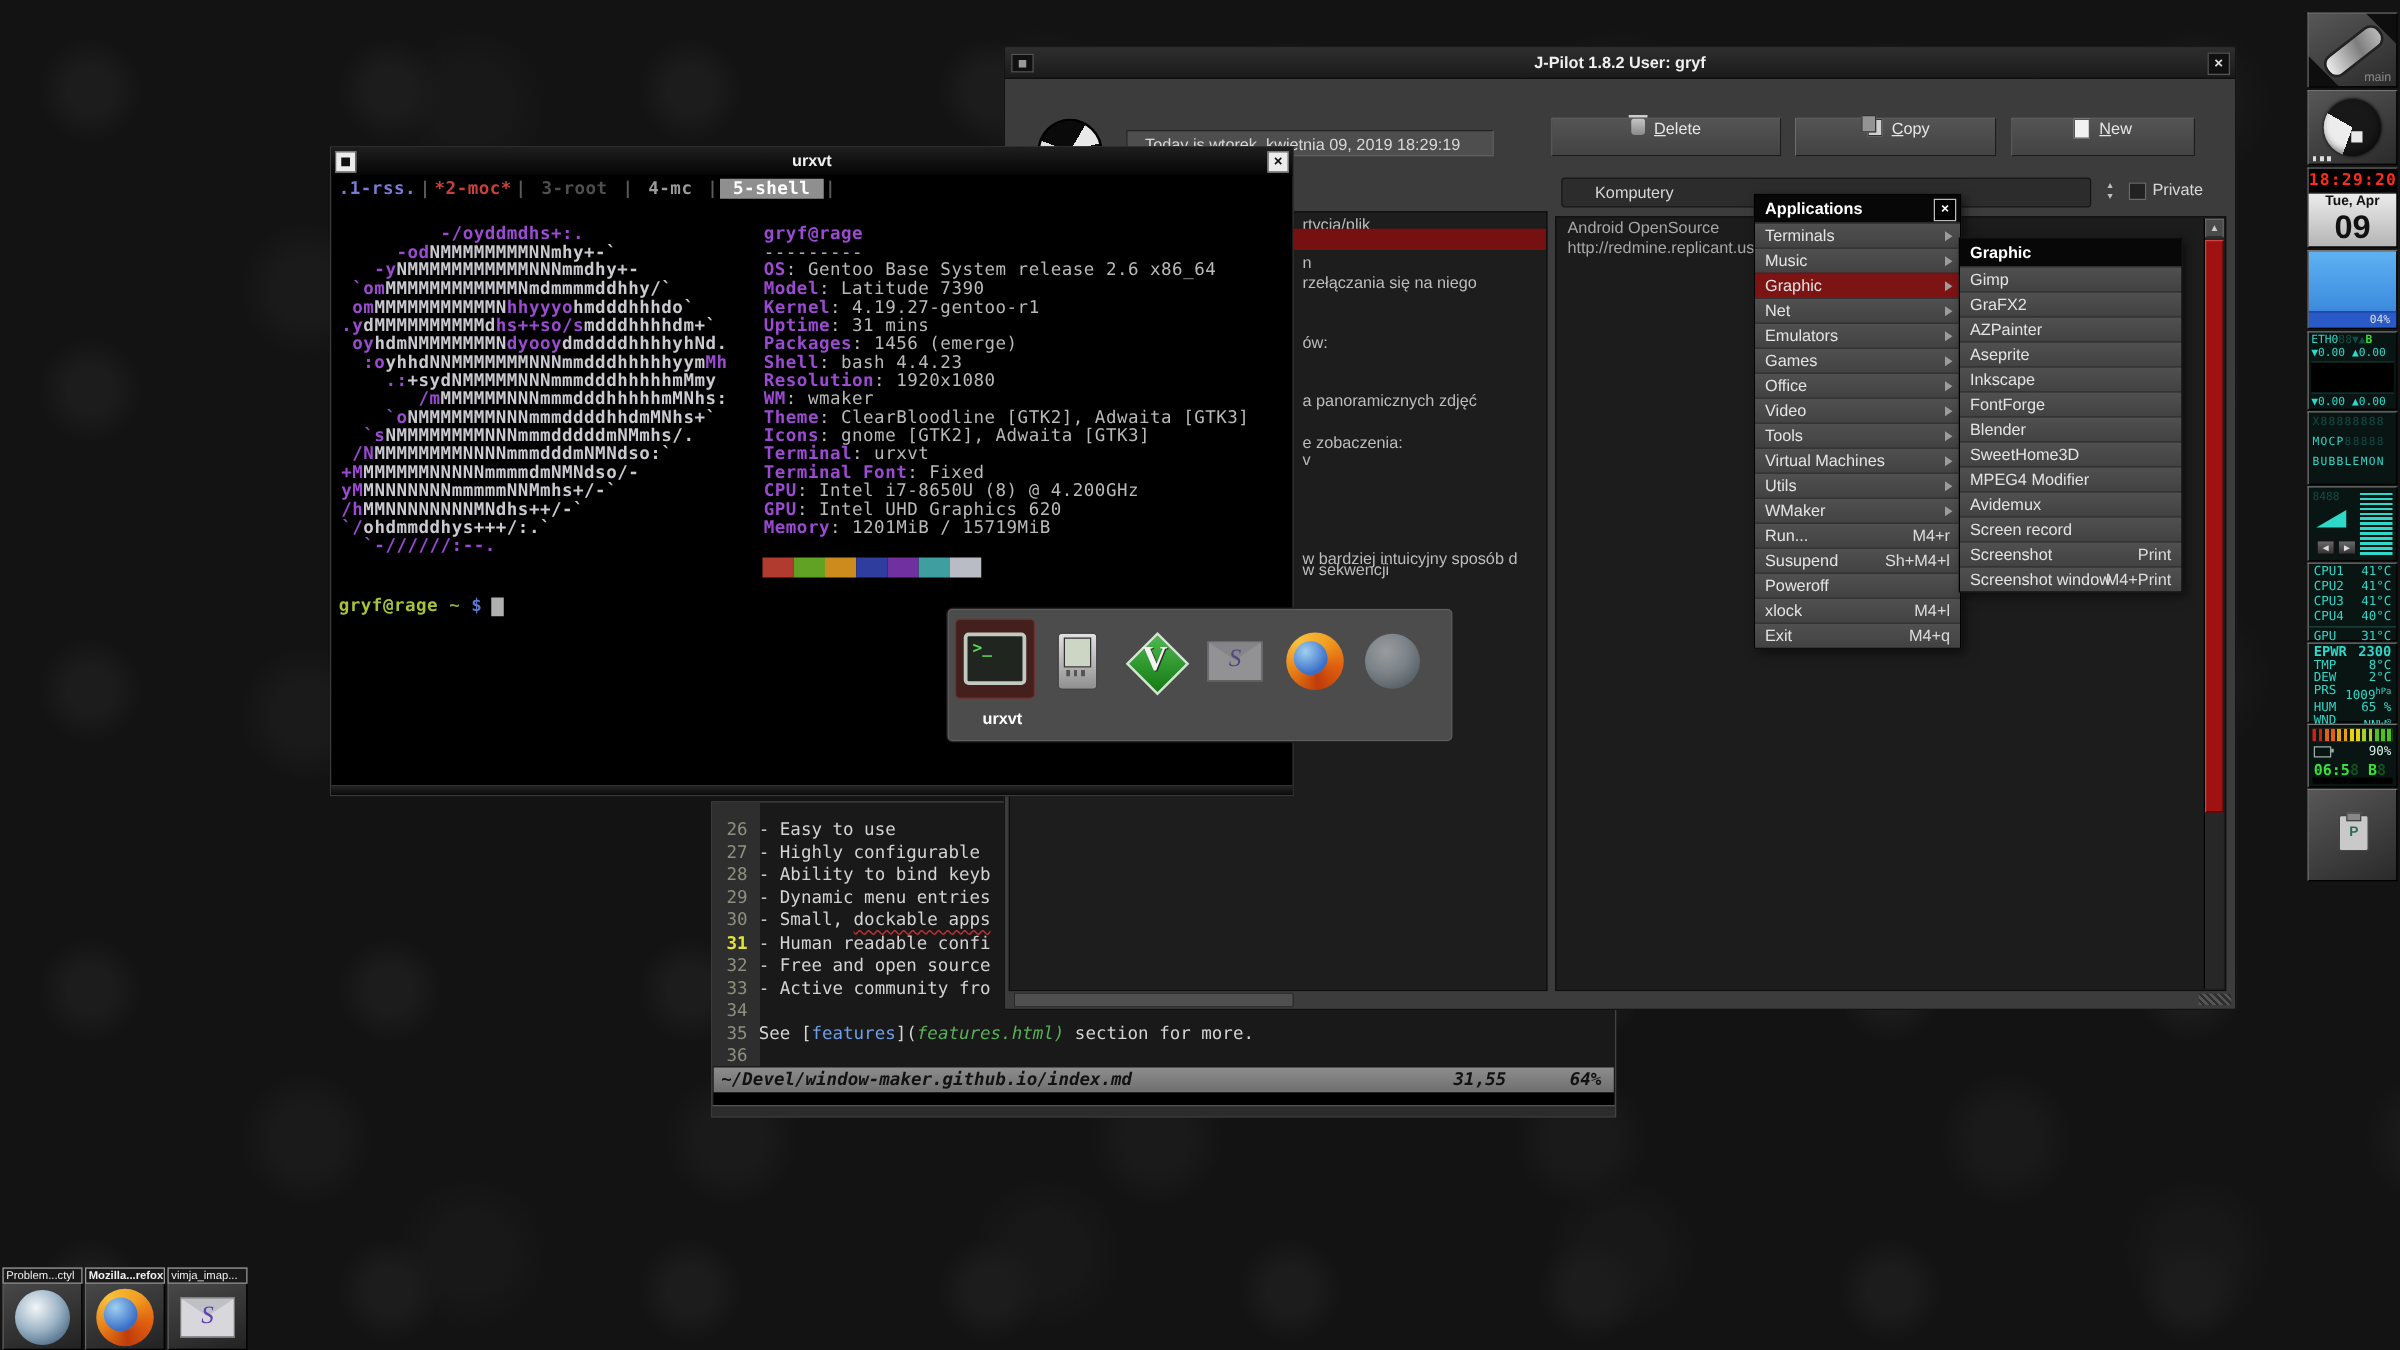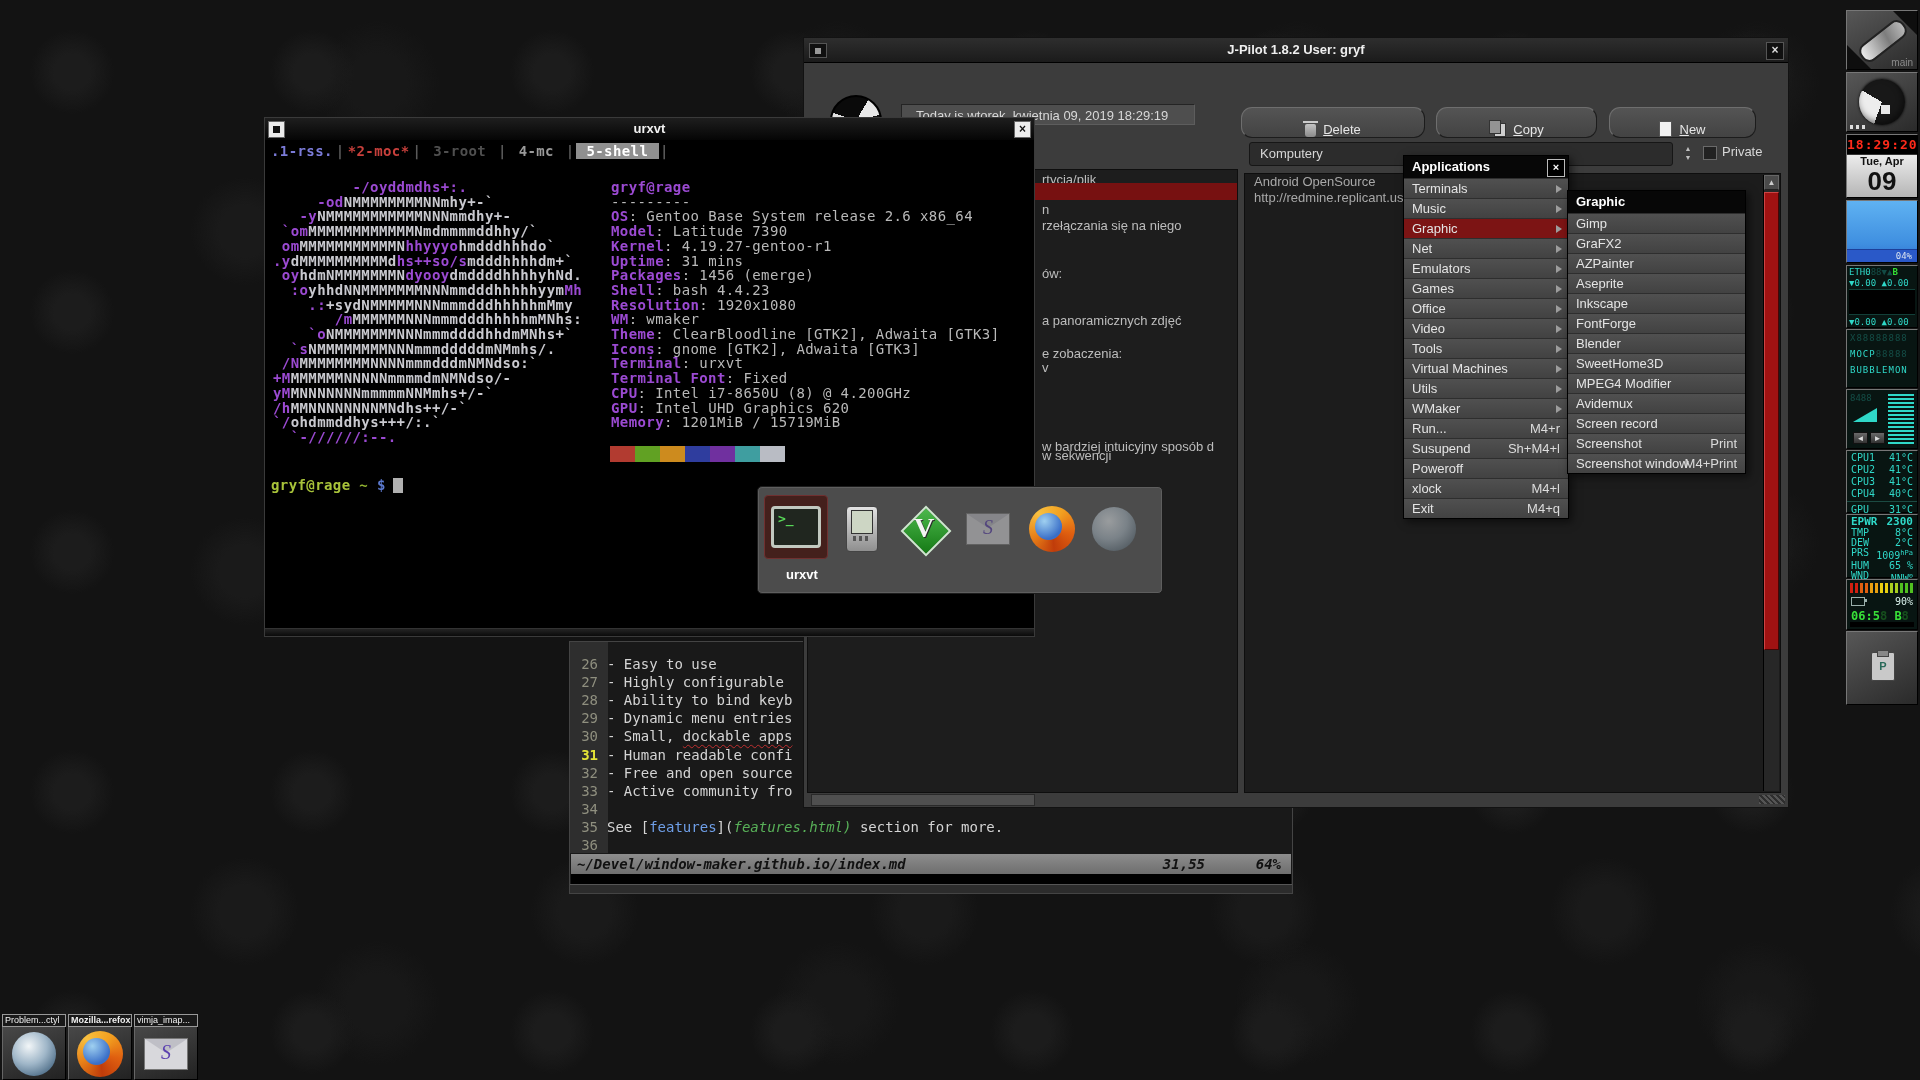--- a/index.html
+++ b/index.html
@@ -59,30 +59,30 @@
   .jp-titlebar{position:relative;height:24px;background:linear-gradient(#2e2e2e,#1b1b1b);border-bottom:1px solid #000;color:#efefef;font-weight:bold;font-size:13px;text-align:center;line-height:24px}
   .jp-minibtn{position:absolute;left:5px;top:5px;width:16px;height:13px;background:#101010;border:1px solid #555;display:flex;align-items:center;justify-content:center}
   .jp-minibtn i{display:block;width:6px;height:6px;background:#999}
   .jp-close{position:absolute;right:4px;top:4px;width:16px;height:16px;background:#101010;border:1px solid #555;color:#ddd;font-weight:bold;font-size:12px;line-height:15px;text-align:center}
   .jp-menubar{position:absolute;left:1px;right:1px;top:24px;height:23px;background:#343434;border-bottom:1px solid #242424;color:#d8d8d8;font-size:13px;line-height:23px}
   .jmenu-item{display:inline-block;padding:0 10px}
   .jmenu-help{position:absolute;right:6px;top:0}
   .jp-logo{position:absolute;left:26px;top:57px;width:48px;height:48px;border-radius:50%;border:2px solid #000;
     background:conic-gradient(#0a0a0a 0 30deg,#e8e8e8 30deg 75deg,#111 75deg 150deg,#ddd 150deg 190deg,#141414 190deg 250deg,#e0e0e0 250deg 290deg,#0a0a0a 290deg 360deg)}
   .jp-date{position:absolute;left:97px;top:66px;width:294px;height:21px;background:#4e4e4e;border:1px solid #242424;border-bottom-color:#5d5d5d;border-right-color:#5d5d5d;color:#d8d8d8;font-size:13px;line-height:21px;padding-left:14px;box-sizing:border-box;white-space:nowrap}
-  .jbtn{position:absolute;top:69px;height:31px;background:linear-gradient(#545454,#434343);border:1px solid;border-color:#6e6e6e #1c1c1c #1c1c1c #6e6e6e;border-radius:11px;color:#e6e6e6;font-size:13px;display:flex;align-items:flex-end;justify-content:center;gap:7px;box-sizing:border-box}
+  .jbtn{position:absolute;top:56px;height:31px;background:linear-gradient(#545454,#434343);border:1px solid;border-color:#6e6e6e #1c1c1c #1c1c1c #6e6e6e;border-radius:1px;color:#e6e6e6;font-size:13px;display:flex;align-items:flex-start;justify-content:center;gap:7px;box-sizing:border-box}
   .trash-icon{width:11px;height:13px;background:linear-gradient(#c4c4c4,#8a8a8a);border-radius:2px 2px 3px 3px;position:relative}
   .trash-icon::before{content:'';position:absolute;left:-2px;top:-3px;right:-2px;height:2px;background:#cdcdcd}
   .copy-icon{width:10px;height:12px;border:1px solid #333;background:#cfcfcf;position:relative;margin-left:5px}
   .copy-icon::before{content:'';position:absolute;left:-6px;top:-4px;width:10px;height:12px;border:1px solid #333;background:#939393}
   .new-page-icon{width:11px;height:14px;background:#f2f2f2;border:1px solid #555}
   .jp-left{position:absolute;left:3px;top:131px;width:431px;height:624px;background:#1d1d1d;border:1px solid #0e0e0e;box-sizing:border-box;overflow:hidden}
   .jp-row{position:absolute;white-space:nowrap;font-size:13px;color:#bdbdbd;height:16px}
   .jp-sel{height:17px;background:#771111}
-  .jp-combo{position:absolute;left:445px;top:104px;width:424px;height:24px;background:#2c2c2c;border:1px solid #161616;border-radius:3px;color:#d6d6d6;font-size:13px;line-height:22px;padding:0 10px;box-sizing:border-box}
+  .jp-combo{position:absolute;left:445px;top:104px;width:424px;height:24px;background:#2c2c2c;border:1px solid #161616;border-radius:3px;color:#d6d6d6;font-size:13px;line-height:22px;padding:0 26px;box-sizing:border-box}
   .jp-spinner{position:absolute;left:877px;top:106px;width:14px;height:20px;color:#c0c0c0;font-size:7px;line-height:9px;text-align:center}
   .jp-check{position:absolute;left:899px;top:108px;width:12px;height:12px;background:#222;border:1px solid #6a6a6a}
   .jp-priv{position:absolute;left:918px;top:106px;color:#d8d8d8;font-size:13px}
   .jp-right{position:absolute;left:440px;top:135px;width:537px;height:620px;background:#1c1c1c;border:1px solid #0e0e0e;box-sizing:border-box}
   .jp-rrow{color:#a8a8a8;font-size:13px;line-height:16px;padding-left:9px;white-space:nowrap}
   .jp-scroll{position:absolute;right:1px;top:1px;width:15px;bottom:1px;background:#272727;border-left:1px solid #000}
   .jp-sb-up{position:absolute;left:0;right:0;top:0;height:15px;background:#4a4a4a;border:1px solid #666;border-bottom-color:#222;color:#ccc;font-size:8px;text-align:center;line-height:14px;box-sizing:border-box}
   .jp-sb-thumb{position:absolute;left:0;right:0;top:17px;height:458px;background:#a01212;border:1px solid;border-color:#cc4444 #450505 #450505 #cc4444;box-sizing:border-box}
   .jp-bottom{position:absolute;left:3px;top:755px;width:980px;height:13px;background:#3c3c3c}
   .jp-hthumb{position:absolute;left:4px;top:1px;width:222px;height:10px;background:#4f4f4f;border:1px solid #292929}

